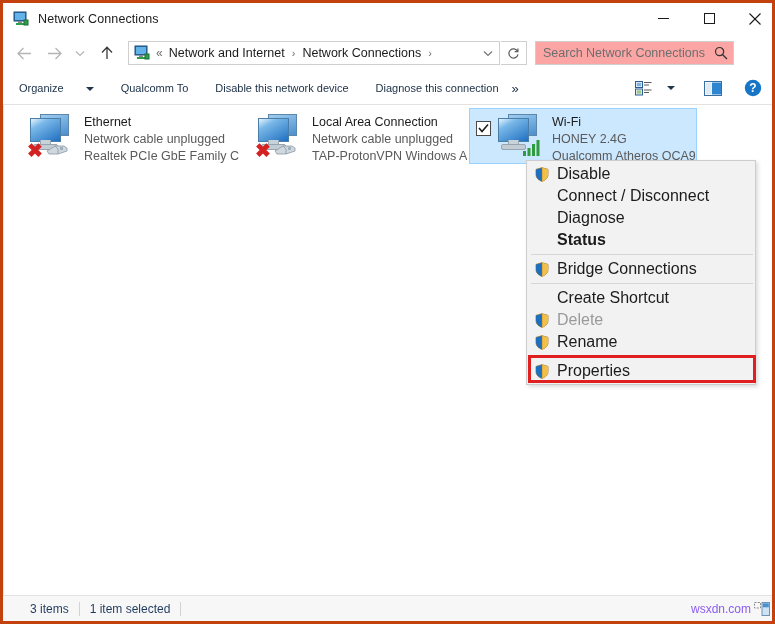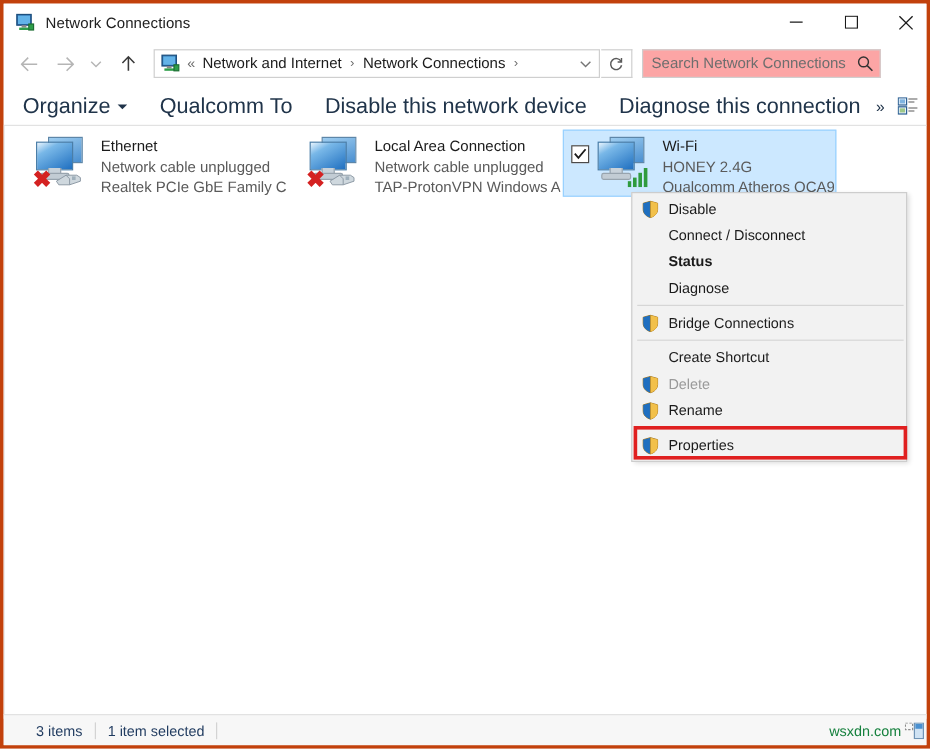--- a/index.html
+++ b/index.html
@@ -169,26 +169,26 @@
     position: absolute;
     left: 0; top: 69px;
     width: 775px; height: 33px;
     background: #ffffff;
     border-bottom: 1px solid #e2e2e2;
     display: flex;
     align-items: center;
     box-sizing: border-box;
   }
   .cmd {
-    font-size: 18px;
+    font-size: 11px;
     color: #20344a;
     padding: 4px 7px;
     display: flex;
     align-items: center;
-    gap: 6px;
+    gap: 22px;
     white-space: nowrap;
   }
   .cmd.first { margin-left: 9px; }
   .cmd.gap { margin-left: 13px; }
   .caret-d {
     width: 0; height: 0;
     border-left: 4px solid transparent;
     border-right: 4px solid transparent;
     border-top: 4px solid #20344a;
     display: inline-block;
@@ -294,21 +294,21 @@
     border: 1px solid #cdcdcd;
     box-shadow: 2px 2px 4px rgba(0,0,0,0.14);
     padding: 2px 0;
     box-sizing: border-box;
     z-index: 20;
   }
   .mi {
     height: 22px;
     display: flex;
     align-items: center;
-    font-size: 12px;
+    font-size: 16px;
     color: #1b1b1b;
     padding-left: 0;
     position: relative;
   }
   .mi.disabled { color: #9a9a9a; }
   .mi.bold { font-weight: bold; }
   .mi-ico {
     width: 29px;
     display: flex;
     align-items: center;
@@ -356,21 +356,21 @@
   }
   .status-right {
     margin-left: auto;
     display: flex;
     align-items: center;
     padding-right: 8px;
     gap: 3px;
   }
   .watermark {
     font-size: 12px;
-    color: #15803d;
+    color: #8b5cf6;
     font-family: "Liberation Sans", sans-serif;
   }
   .vicon { width: 16px; height: 14px; position: relative; }
 
   
   .mon { position: absolute; }
   .mon-back { left: 13px; top: 2px; width: 27px; height: 20px; background: linear-gradient(160deg,#9ecdf0,#4a8fd0); border: 1px solid #5d86a8; }
   .mon-front { left: 3px; top: 6px; width: 29px; height: 22px; background: linear-gradient(150deg,#e8f4fd 0%,#79b8e8 28%,#1f6fc0 100%); border: 1px solid #4a7ea8; }
   .mon-stand { left: 13px; top: 28px; width: 9px; height: 5px; background: #c8d2da; border-left: 1px solid #9aa6b0; border-right: 1px solid #9aa6b0; }
   .mon-base { left: 6px; top: 32px; width: 23px; height: 4px; background: #c2ccd4; border: 1px solid #98a4ae; border-radius: 2px; }
@@ -617,28 +617,28 @@
           </svg>
       </span>
       <span class="mi-label">Disable</span>
     </div>
 
     <div class="mi">
       <span class="mi-ico"></span>
       <span class="mi-label">Connect / Disconnect</span>
     </div>
 
+    <div class="mi">
+      <span class="mi-ico"></span>
+      <span class="mi-label">Diagnose</span>
+    </div>
+
     <div class="mi bold">
       <span class="mi-ico"></span>
       <span class="mi-label">Status</span>
-    </div>
-
-    <div class="mi">
-      <span class="mi-ico"></span>
-      <span class="mi-label">Diagnose</span>
     </div>
 
     <div class="mi-sep"></div>
 
     <div class="mi">
       <span class="mi-ico">
         <svg width="14" height="15" viewBox="0 0 14 15">
             <path d="M7 0.7 L13 2.4 L13 7.5 C13 11 10.2 13.4 7 14.3 C3.8 13.4 1 11 1 7.5 L1 2.4 Z" fill="#f2b233" stroke="#a5751a" stroke-width="0.8"></path>
             <path d="M7 0.7 L1 2.4 L1 7.5 C1 11 3.8 13.4 7 14.3 Z" fill="#1f6fc0"></path>
             <path d="M7 0.7 L13 2.4 L13 7.5 C13 11 10.2 13.4 7 14.3" fill="#f2c04a"></path>

